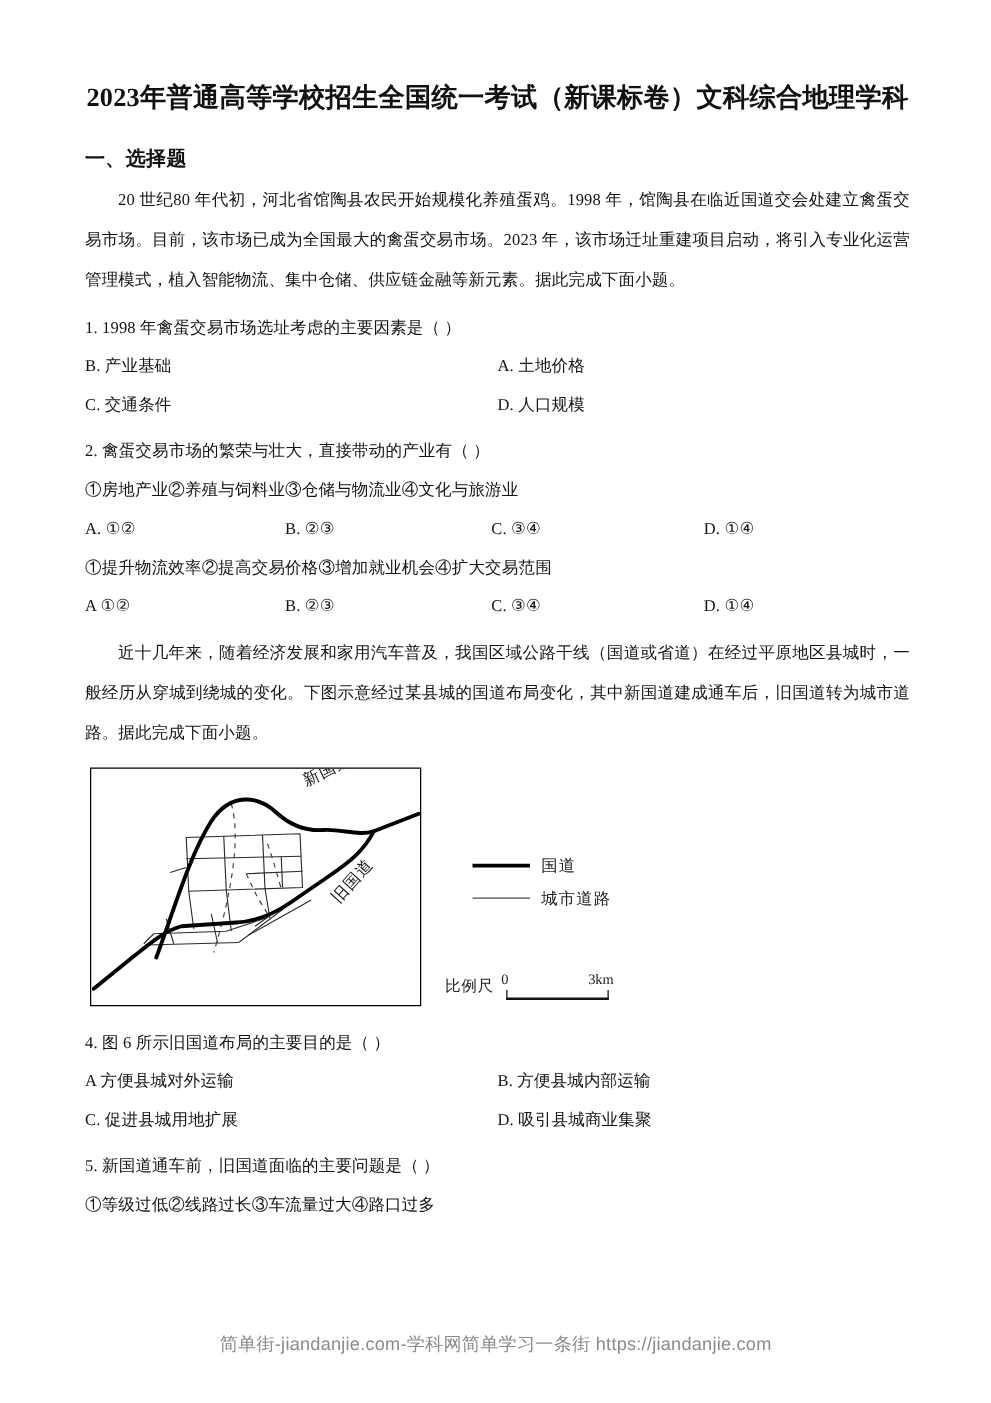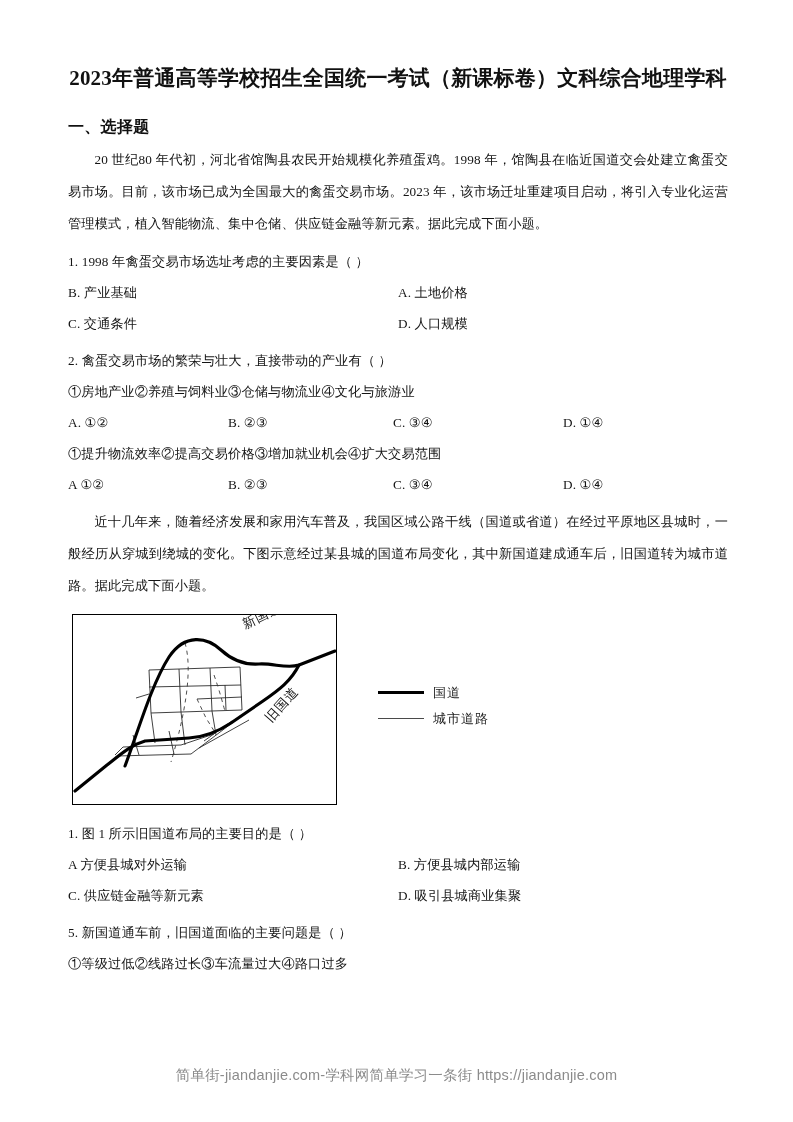--- a/index.html
+++ b/index.html
@@ -282,30 +282,40 @@
           <span class="legend-label">国道</span>
         </div>
         <div class="legend-row">
           <span class="legend-swatch thin">
               <span class="ln"></span>
             </span>
           <span class="legend-label">城市道路</span>
         </div>
       </div>
 
-    </div>
-
-    <div>
-      <p class="q-stem">1. 图 1 所示旧国道布局的主要目的是（      ）</p>
+      <div class="scalebar">
+        <span class="scale-title">比例尺</span>
+        <span class="scale-graphic">
+          <span class="sb-num l">0</span>
+          <span class="sb-num r">3km</span>
+          <span class="sb-tick l"></span>
+          <span class="sb-tick r"></span>
+          <span class="sb-line"></span>
+        </span>
+      </div>
+    </div>
+
+    <div>
+      <p class="q-stem">4. 图 6 所示旧国道布局的主要目的是（      ）</p>
       <div class="opts two">
         <div class="opt">A  方便县城对外运输</div>
         <div class="opt">B. 方便县城内部运输</div>
       </div>
       <div class="opts two">
-        <div class="opt">C. 供应链金融等新元素</div>
+        <div class="opt">C. 促进县城用地扩展</div>
         <div class="opt">D. 吸引县城商业集聚</div>
       </div>
     </div>
 
     <div>
       <p class="q-stem">5. 新国道通车前，旧国道面临的主要问题是（      ）</p>
       <p class="q-sub">①等级过低②线路过长③车流量过大④路口过多</p>
     </div>
 
   </div>

